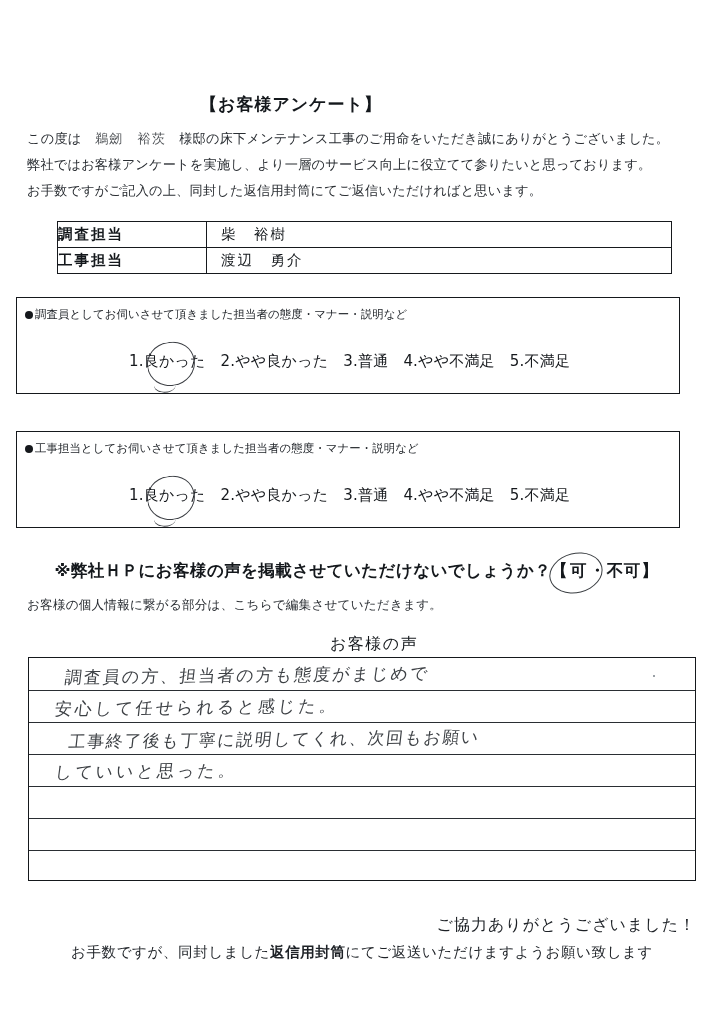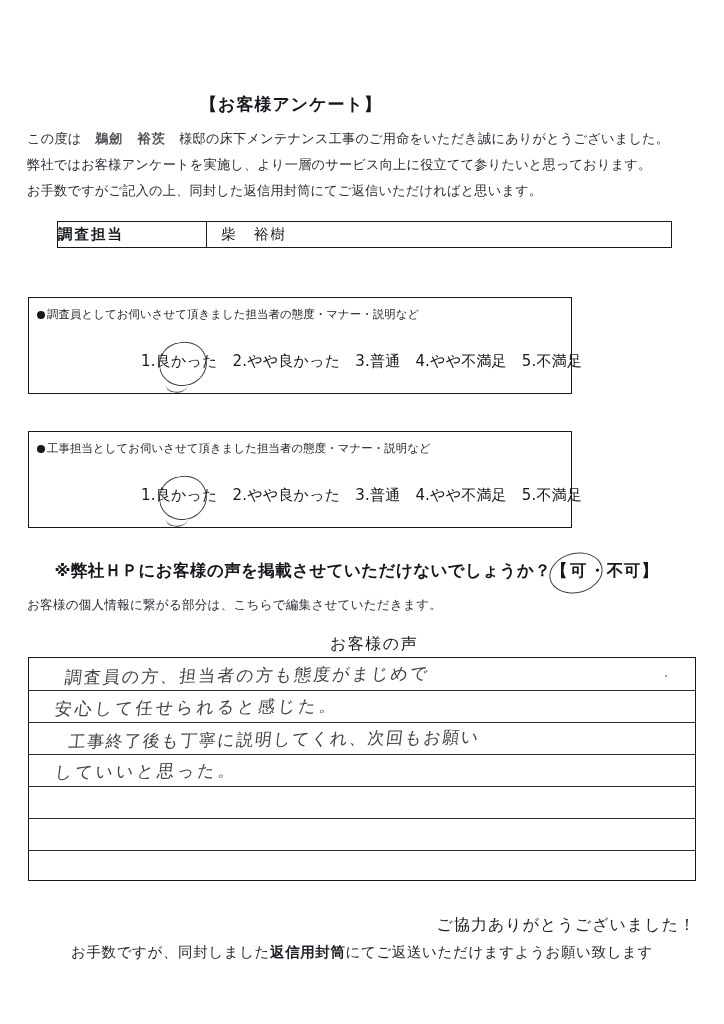--- a/index.html
+++ b/index.html
@@ -47,21 +47,20 @@
     font-size: 13.2px;
     line-height: 26px;
     color: #2a2e33;
     white-space: pre;
     letter-spacing: 0.2px;
   }
   .cust-name {
     letter-spacing: 1px;
     filter: blur(0.35px);
     opacity: 0.82;
-    font-weight: bold;
   }
 
   
   .staff-table {
     position: absolute;
     left: 57px;
     top: 221px;
     width: 615px;
     border-collapse: collapse;
     table-layout: fixed;
@@ -80,22 +79,22 @@
     letter-spacing: 2px;
   }
   .staff-table td.val {
     padding-left: 14px;
     letter-spacing: 2px;
   }
 
   
   .qbox {
     position: absolute;
-    left: 28px;
-    width: 544px;
+    left: 16px;
+    width: 664px;
     border: 1.2px solid #15181c;
     box-sizing: border-box;
   }
   #qbox-1 { top: 297px; height: 97px; }
   #qbox-2 { top: 431px; height: 97px; }
 
   .q-heading {
     position: absolute;
     top: 9px;
     left: 8px;
@@ -291,20 +290,24 @@
     <div class="intro-line"><span>この度は　</span><span class="cust-name">鵜劒　裕茨</span><span>　様邸の床下メンテナンス工事のご用命をいただき誠にありがとうございました。</span></div>
     <div class="intro-line">弊社ではお客様アンケートを実施し、より一層のサービス向上に役立てて参りたいと思っております。</div>
     <div class="intro-line">お手数ですがご記入の上、同封した返信用封筒にてご返信いただければと思います。</div>
   </div>
 
   <table class="staff-table">
     <tbody>
       <tr>
         <td class="lbl">調査担当</td>
         <td class="val">柴　裕樹</td>
+      </tr>
+      <tr>
+        <td class="lbl">工事担当</td>
+        <td class="val">渡辺　勇介</td>
       </tr>
     </tbody>
   </table>
 
   <div class="qbox" id="qbox-1">
     <div class="q-heading"><span class="q-bullet"></span><span>調査員としてお伺いさせて頂きました担当者の態度・マナー・説明など</span></div>
     <div class="q-options">
       <span class="opt">1.良かった</span><span class="opt">2.やや良かった</span><span class="opt">3.普通</span><span class="opt">4.やや不満足</span><span class="opt">5.不満足</span>
     </div>
     <div class="circle-mark" id="circle-q1"></div>

